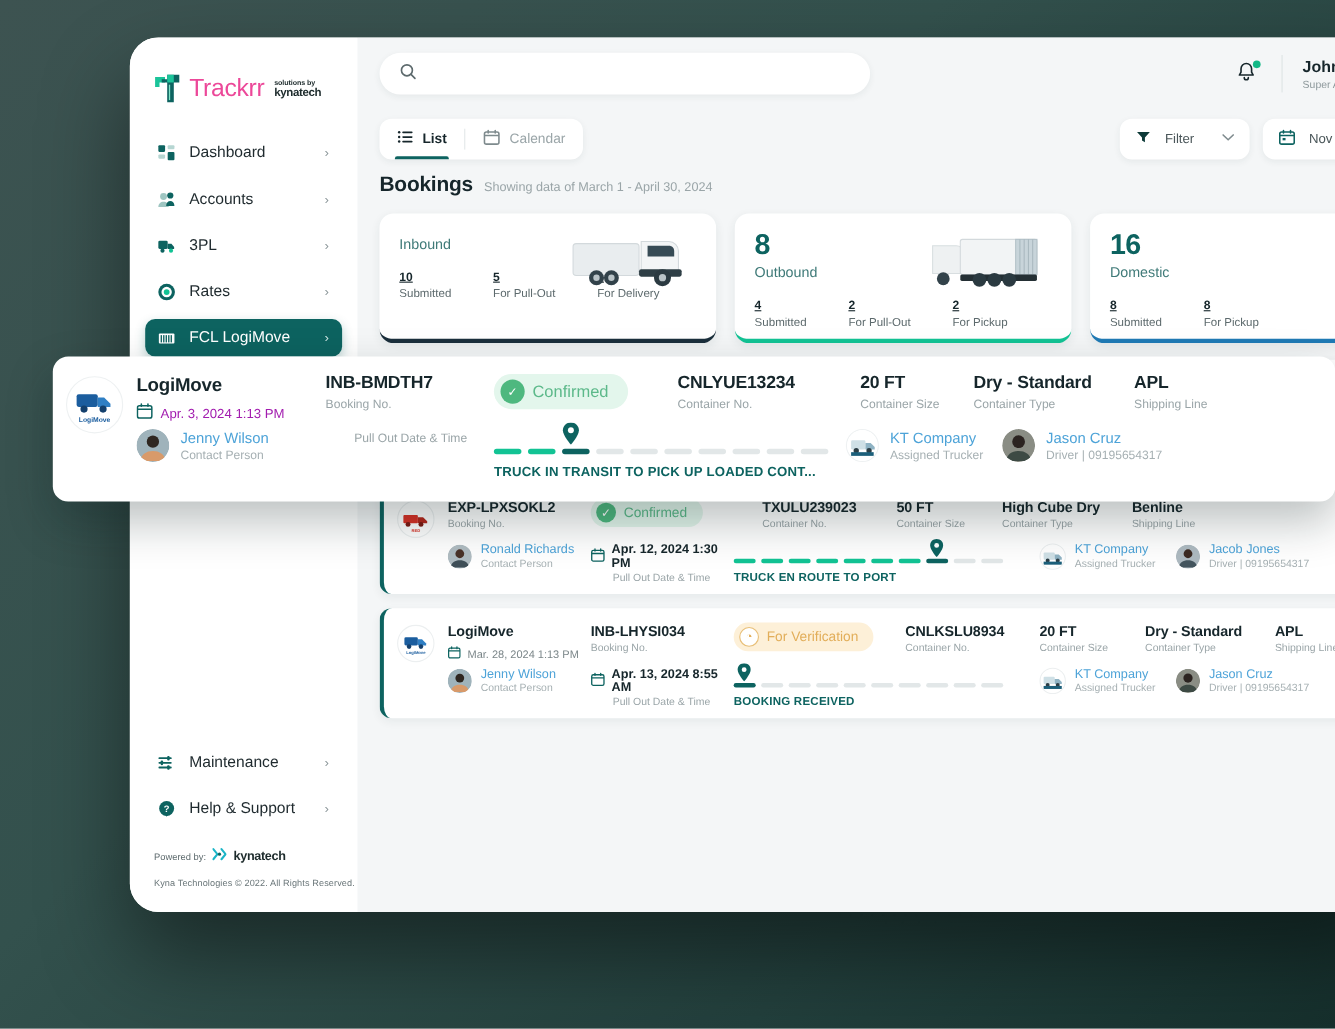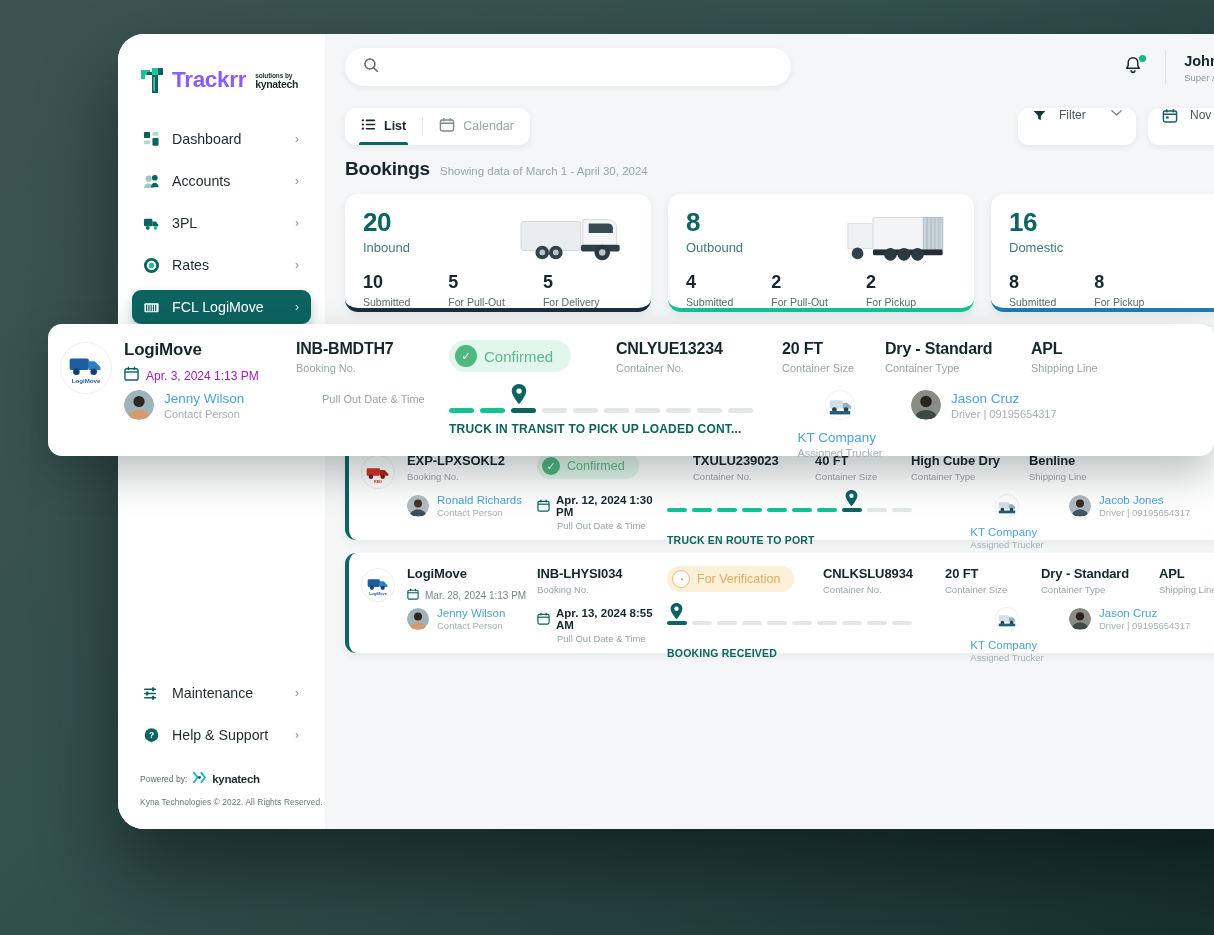--- a/index.html
+++ b/index.html
@@ -49,21 +49,21 @@
   
   .sidebar {
     width: 207px; flex: 0 0 207px;
     background: #ffffff;
     padding: 24px 0 0 0;
     position: relative;
     display: flex; flex-direction: column;
   }
   .brand { display: flex; align-items: center; gap: 7px; padding: 8px 0 0 21px; }
   .brand-logo { width: 26px; height: 28px; flex: 0 0 26px; }
-  .brand-name { font-size: 22.5px; font-weight: 700; color: #8b5cf6; letter-spacing: -.3px; }
+  .brand-name { font-size: 22.5px; font-weight: 400; color: #ec4899; letter-spacing: -.3px; }
   .brand-sub { line-height: 1.02; margin-left: 2px; margin-top: 3px; }
   .brand-sub .s1 { font-size: 6.5px; font-weight: 700; color: #1d2b2c; display: block; letter-spacing: -.1px;}
   .brand-sub .s2 { font-size: 10.5px; font-weight: 700; color: #1d2b2c; display: block; letter-spacing: -.35px; }
 
   .nav { margin-top: 28px; padding: 0 14px; }
   .nav-item {
     display: flex; align-items: center; gap: 12px;
     height: 34px; margin-bottom: 8px;
     padding: 0 12px 0 10px;
     border-radius: 9px;
@@ -115,21 +115,21 @@
     box-shadow: 0 2px 7px rgba(25,50,55,.07); overflow: hidden;
   }
   .tab { display: flex; align-items: center; gap: 8px; padding: 0 16px; position: relative; cursor: pointer; font-size: 12.5px; }
   .tab.active { font-weight: 700; color: #16262b; }
   .tab.inactive { color: #9aa5a8; }
   .tab.active::after { content:""; position: absolute; left: 14px; right: 14px; bottom: 0; height: 3px; background: #0d6360; border-radius: 2px 2px 0 0; }
   .tab-sep { width: 1px; background: #e3e8e9; margin: 9px 0; }
 
   .subbar-right { margin-left: auto; display: flex; gap: 12px; }
   .pill {
-    background: #fff; height: 37px; border-radius: 11px; display: flex; align-items: flex-start;
+    background: #fff; height: 37px; border-radius: 11px; display: flex; align-items: center;
     gap: 12px; padding: 0 14px; box-shadow: 0 2px 7px rgba(25,50,55,.07);
     font-size: 12px; color: #4a5659; cursor: pointer;
   }
   .pill .chev-d { color: #7e8a8d; font-size: 10px; }
 
   
   .bk-head { display: flex; align-items: baseline; gap: 10px; padding: 6px 0 0 20px; }
   .bk-title { font-size: 19px; font-weight: 700; color: #16262b; letter-spacing: -.2px;}
   .bk-sub { font-size: 11.5px; color: #9aa5a8; }
 
@@ -137,21 +137,21 @@
   .cards { display: flex; gap: 17px; padding: 14px 0 0 20px; }
   .card {
     width: 306px; flex: 0 0 306px; height: 118px; background: #fff; border-radius: 13px;
     box-shadow: 0 3px 9px rgba(25,50,55,.07);
     position: relative; padding: 15px 18px 0 18px; overflow: hidden;
     border-bottom: 4px solid transparent;
   }
   .card .big { font-size: 26px; font-weight: 700; color: #0d6360; line-height: 1; letter-spacing: -.5px; }
   .card .big-lbl { font-size: 13px; color: #3f7a78; margin-top: 5px; }
   .card .stats { display: flex; gap: 38px; margin-top: 17px; }
-  .card .stats .sv { font-size: 18px; font-weight: 700; color: #16262b; }
+  .card .stats .sv { font-size: 11px; font-weight: 700; color: #16262b; text-decoration: underline; }
   .card .stats .sl { font-size: 10.5px; color: #5d6a6d; margin-top: 3px; }
   .card .truck { position: absolute; right: 8px; top: 12px; }
 
   
   .rows { padding: 15px 0 0 20px; display: flex; flex-direction: column; gap: 13px; }
   .row {
     background: #fff; border-radius: 11px; height: 100px; position: relative;
     box-shadow: 0 3px 9px rgba(25,50,55,.06);
     display: flex; align-items: stretch; padding: 13px 0 0 0;
     border-left: 4px solid #0d6360;
@@ -195,23 +195,23 @@
   .pullout .po-date { font-size: 11.5px; font-weight: 700; color: #16262b; display: flex; align-items: center; gap: 6px;}
   .pullout .po-lbl { font-size: 9.5px; color: #9aa5a8; margin-top: 2px; margin-left: 20px;}
 
   
   .progress-wrap { position: relative; padding-top: 14px; }
   .pin { position: absolute; top: -4px; width: 13px; height: 17px; }
   .segs { display: flex; gap: 5px; }
   .seg { width: 20px; height: 4px; border-radius: 2px; background: #e2e7e8; }
   .seg.done { background: #12c394; }
   .seg.current { background: #0d6360; }
-  .prog-label { font-size: 10.5px; font-weight: 700; color: #0d6360; margin-top: 22px; letter-spacing: .2px; white-space: nowrap; }
-
-  .trucker { display: flex; align-items: center; gap: 8px; flex-direction: column; }
+  .prog-label { font-size: 10.5px; font-weight: 700; color: #0d6360; margin-top: 7px; letter-spacing: .2px; white-space: nowrap; }
+
+  .trucker { display: flex; align-items: center; gap: 8px; }
   .trucker-logo { width: 24px; height: 24px; border-radius: 50%; border: 1px solid #eceff0; overflow: hidden; display:flex;align-items:center;justify-content:center; background:#fff;}
 
   
   .hover-card {
     position: absolute; left: 48px; top: 324px; width: 1166px; height: 132px;
     background: #fff; border-radius: 14px;
     box-shadow: 0 18px 42px rgba(10,30,30,.28);
     z-index: 40; padding: 16px 0 0 0; display: flex; align-items: flex-start;
   }
   .hc-logo-cell { width: 76px; flex: 0 0 76px; display: flex; justify-content: center; padding-top: 2px;}
@@ -492,21 +492,20 @@
     </div>
 
     <div class="bk-head">
       <span class="bk-title">Bookings</span>
       <span class="bk-sub">Showing data of March 1 - April 30, 2024</span>
     </div>
 
     <div class="cards">
 
       <div class="card" style="border-bottom-color:#1a2e3b">
-        <div class="big">20</div>
         <div class="big-lbl">Inbound</div>
         <div class="truck">
           <svg viewBox="0 0 130 62" width="126" height="60">
             <rect x="4" y="16" width="62" height="30" rx="3" fill="#e9edef"></rect>
             <rect x="4" y="16" width="62" height="30" rx="3" fill="none" stroke="#d3d9dc"></rect>
             <path d="M68 14h26c5 0 9 4 9 9v23H68z" fill="#f3f5f6" stroke="#d3d9dc"></path>
             <path d="M74 18h20c3 0 5 2 5 5v5H74z" fill="#374b55"></path>
             <rect x="66" y="40" width="40" height="7" rx="2" fill="#2f3f46"></rect>
             <circle cx="26" cy="48" r="7" fill="#32424a"></circle>
               <circle cx="26" cy="48" r="3" fill="#b9c3c7"></circle>
@@ -749,21 +748,21 @@
           <span class="badge confirmed">
             <span class="bico">✓</span>
             <span>Confirmed</span>
           </span>
         </div>
         <div class="col c-container">
           <div class="t-strong">TXULU239023</div>
           <div class="t-weak">Container No.</div>
         </div>
         <div class="col c-size">
-          <div class="t-strong">40 FT</div>
+          <div class="t-strong">50 FT</div>
           <div class="t-weak">Container Size</div>
         </div>
         <div class="col c-type">
           <div class="t-strong">High Cube Dry</div>
           <div class="t-weak">Container Type</div>
         </div>
         <div class="col c-line">
           <div class="t-strong">Benline</div>
           <div class="t-weak">Shipping Line</div>
         </div>

